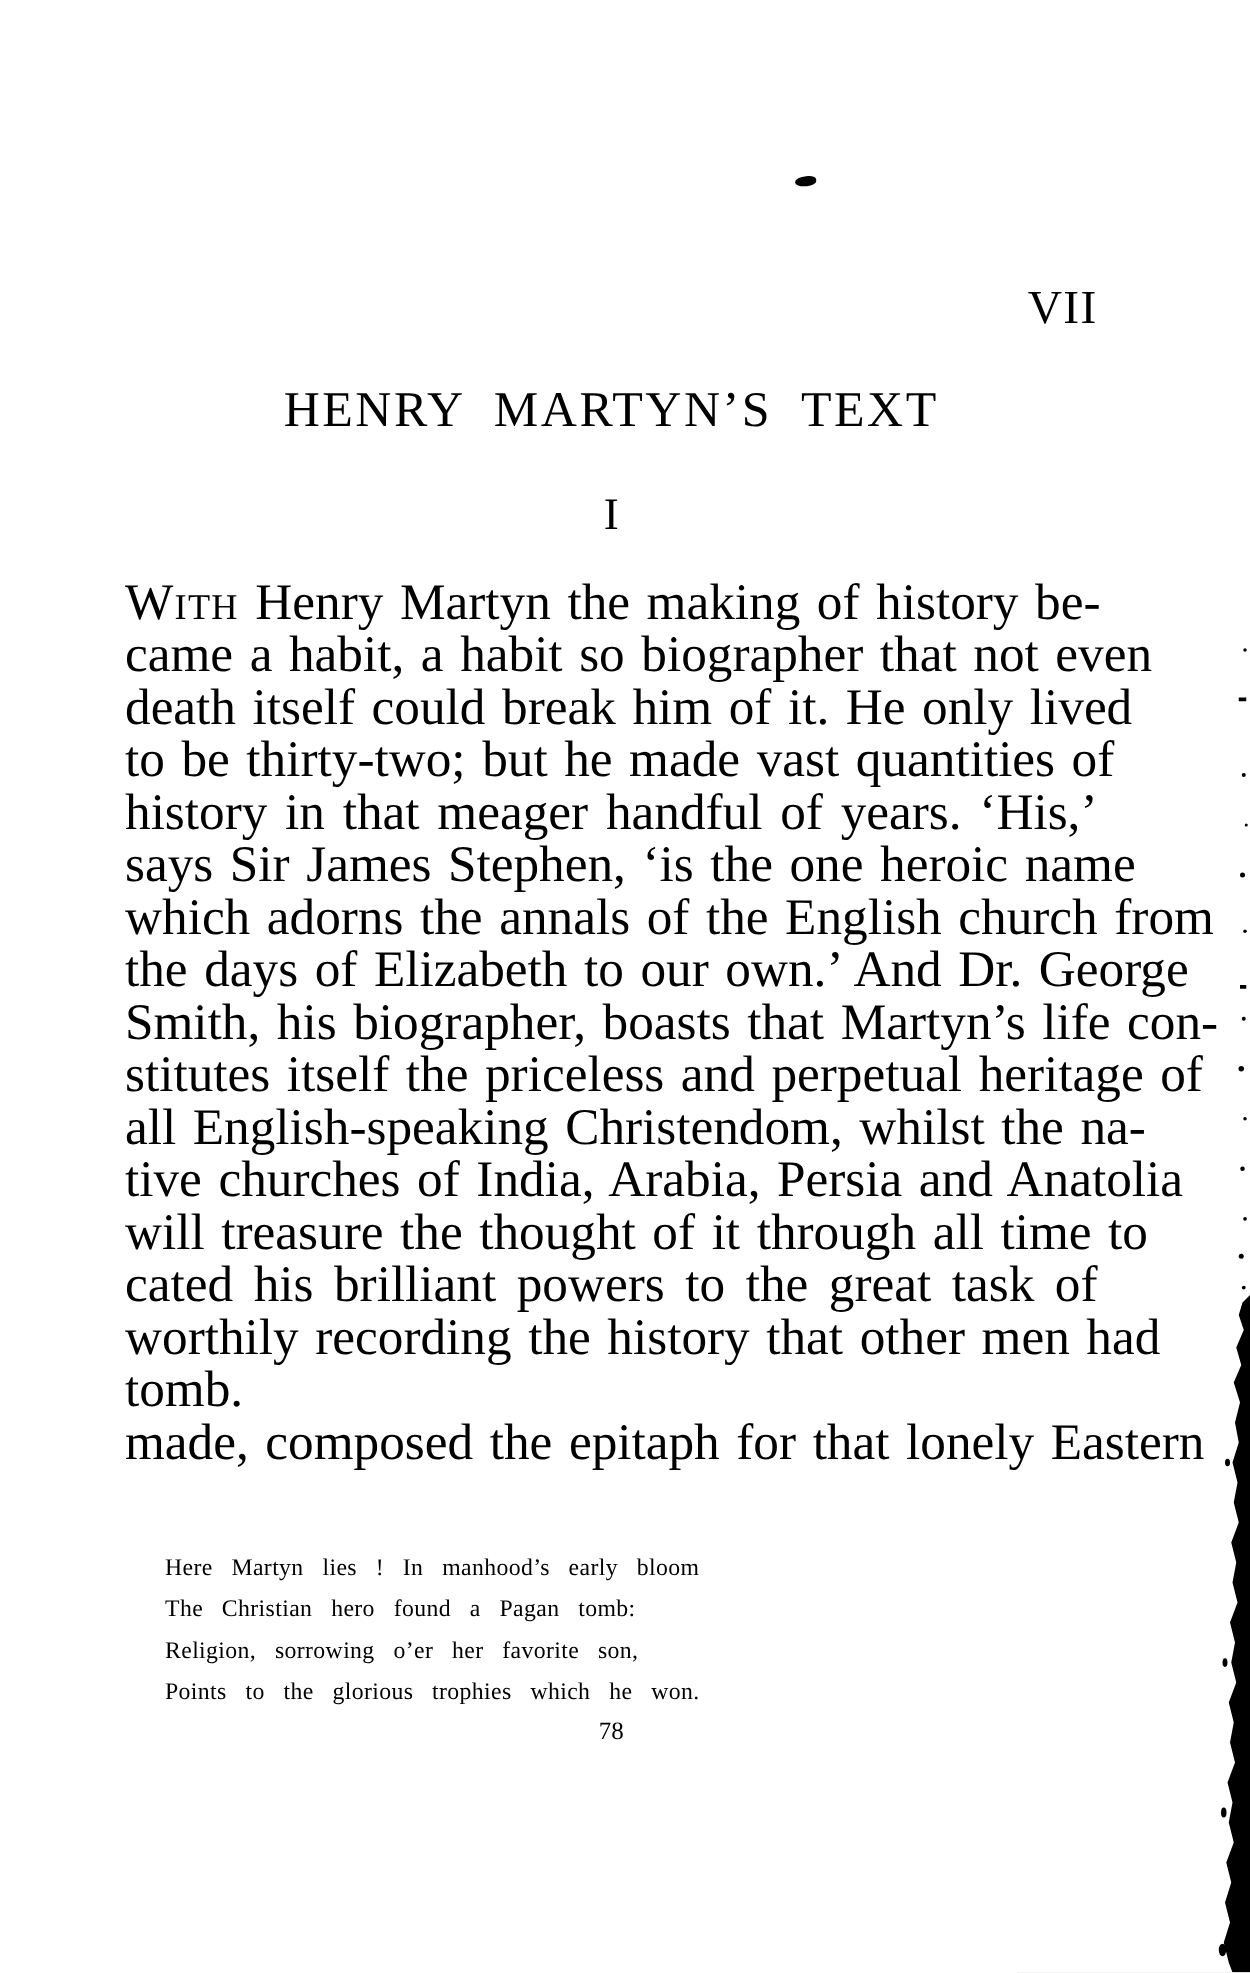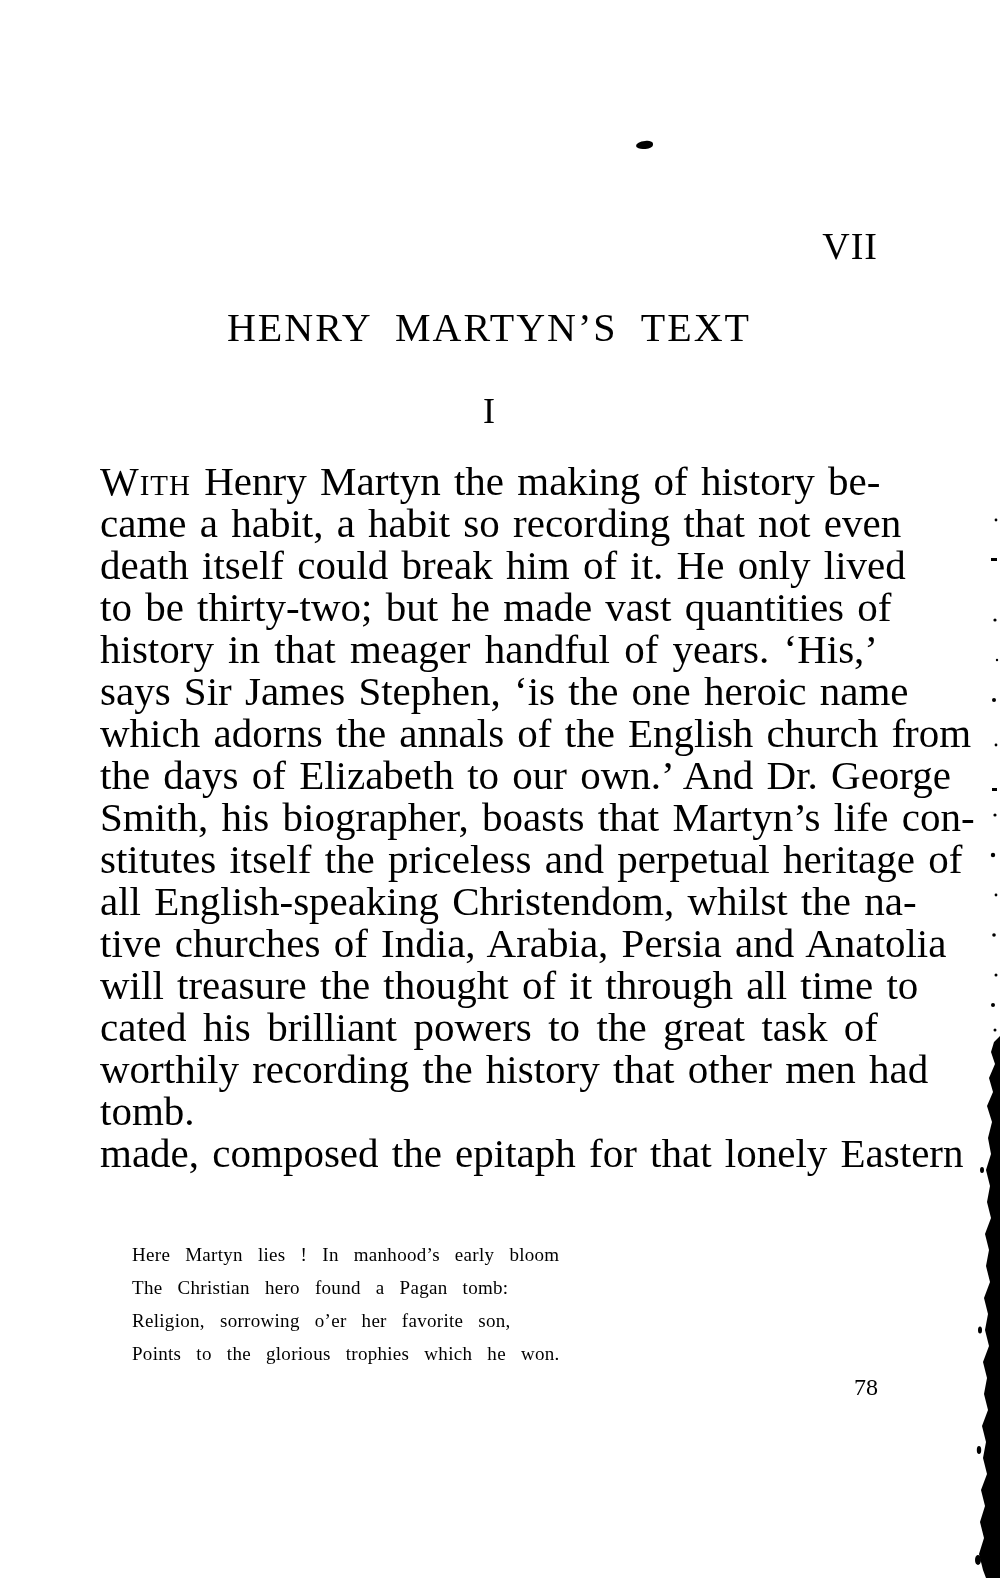--- a/index.html
+++ b/index.html
@@ -80,22 +80,22 @@
     left: 32px;
     font-size: 19px;
     line-height: 33px;
     word-spacing: 10px;
     letter-spacing: 0.3px;
   }
   .page-number {
     position: absolute;
     top: 1374px;
     width: 100%;
-    text-align: right;
-    font-size: 24px;
+    text-align: center;
+    font-size: 20px;
   }
   .edge-artifacts {
     position: absolute;
     top: 470px;
     right: 0;
     width: 26px;
     height: 1108px;
   }
 </style>
 </head>
@@ -104,21 +104,21 @@
 <div class="page">
   <div class="ink-mark"></div>
 
   <div class="content">
     <div class="chapter-number">VII</div>
     <h1 class="chapter-title">HENRY MARTYN’S TEXT</h1>
     <div class="section-number">I</div>
 
     <div class="body-text">
       <div class="body-line"><span class="lead-smallcaps">With</span><span> Henry Martyn the making of history be-</span></div>
-      <div class="body-line">came a habit, a habit so recording that not even</div>
+      <div class="body-line">came a habit, a habit so biographer that not even</div>
       <div class="body-line">death itself could break him of it.  He only lived</div>
       <div class="body-line">to be thirty-two; but he made vast quantities of</div>
       <div class="body-line">history in that meager handful of years.  ‘His,’</div>
       <div class="body-line">says Sir James Stephen, ‘is the one heroic name</div>
       <div class="body-line">which adorns the annals of the English church from</div>
       <div class="body-line">the days of Elizabeth to our own.’  And Dr. George</div>
       <div class="body-line">Smith, his biographer, boasts that Martyn’s life con-</div>
       <div class="body-line">stitutes itself the priceless and perpetual heritage of</div>
       <div class="body-line">all English-speaking Christendom, whilst the na-</div>
       <div class="body-line">tive churches of India, Arabia, Persia and Anatolia</div>

